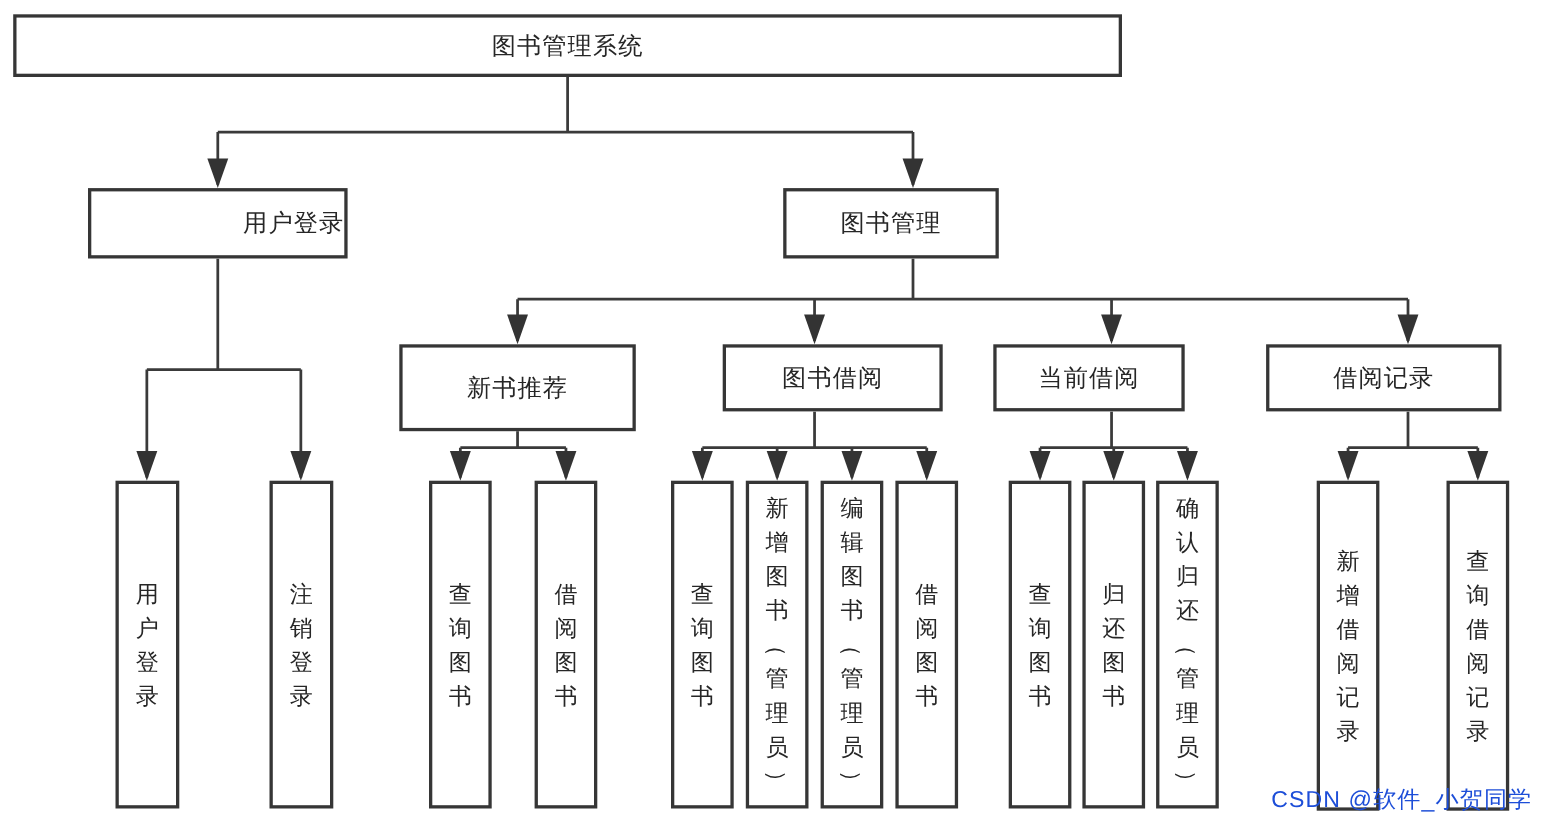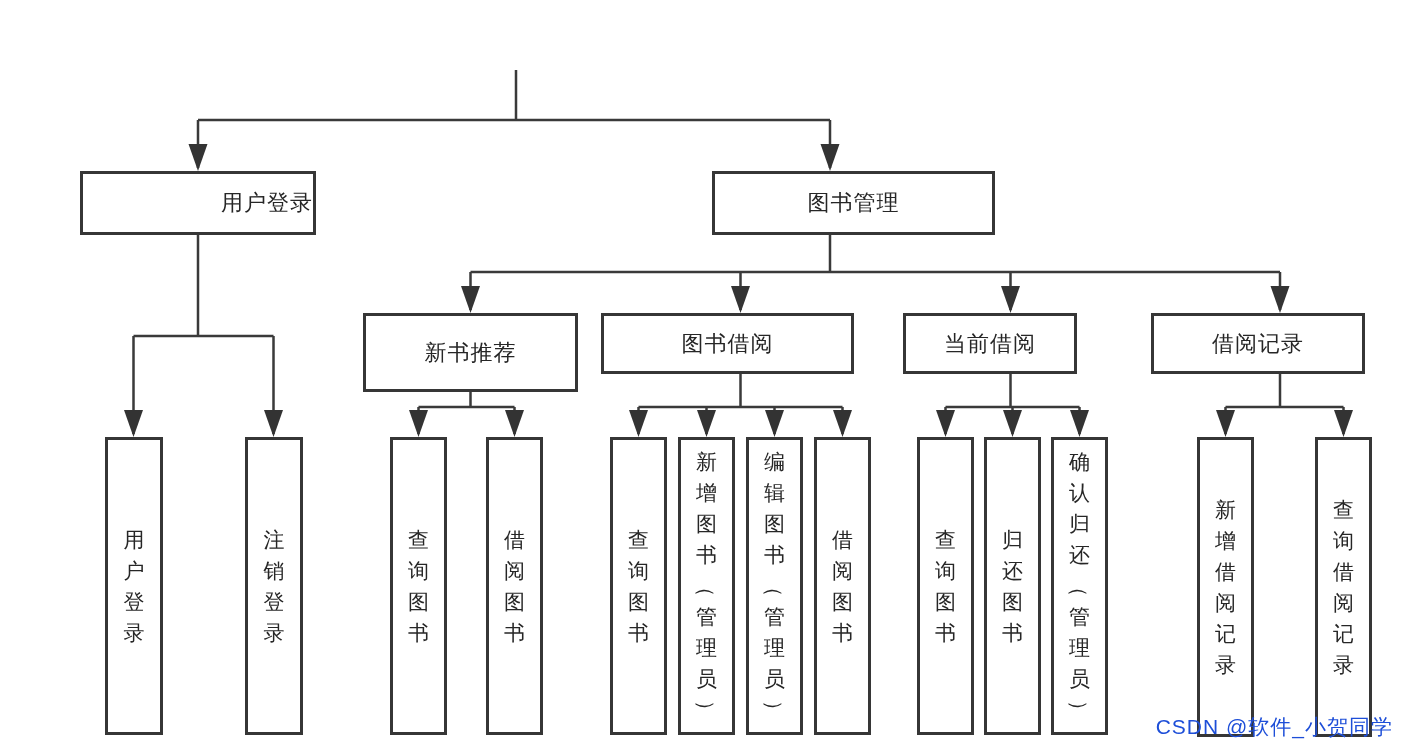--- a/index.html
+++ b/index.html
@@ -64,32 +64,35 @@
       <polygon points="774.5,437 765,410 784,410"></polygon>
       <polygon points="842.5,437 833,410 852,410"></polygon>
       <polygon points="945.5,437 936,410 955,410"></polygon>
       <polygon points="1012.5,437 1003,410 1022,410"></polygon>
       <polygon points="1079.5,437 1070,410 1089,410"></polygon>
       <polygon points="1225.5,437 1216,410 1235,410"></polygon>
       <polygon points="1343.5,437 1334,410 1353,410"></polygon>
     </g>
   </svg>
 
+  <div class="box" style="left:12px;top:13px;width:1008px;height:57px;">
+    <span>图书管理系统</span>
+  </div>
 
   <div class="box" style="left:80px;top:171px;width:236px;height:64px;justify-content:flex-end;">
     <span>用户登录</span>
   </div>
-  <div class="box" style="left:712px;top:171px;width:283px;height:64px;">
+  <div class="box" style="left:712px;top:171px;width:196px;height:64px;">
     <span>图书管理</span>
   </div>
 
   <div class="box" style="left:363px;top:313px;width:215px;height:79px;">
     <span>新书推荐</span>
   </div>
-  <div class="box" style="left:601px;top:313px;width:253px;height:61px;">
+  <div class="box" style="left:657px;top:313px;width:200px;height:61px;">
     <span>图书借阅</span>
   </div>
   <div class="box" style="left:903px;top:313px;width:174px;height:61px;">
     <span>当前借阅</span>
   </div>
   <div class="box" style="left:1151px;top:313px;width:214px;height:61px;">
     <span>借阅记录</span>
   </div>
 
   <div class="vbox" style="left:105px;top:437px;width:58px;height:298px;">

